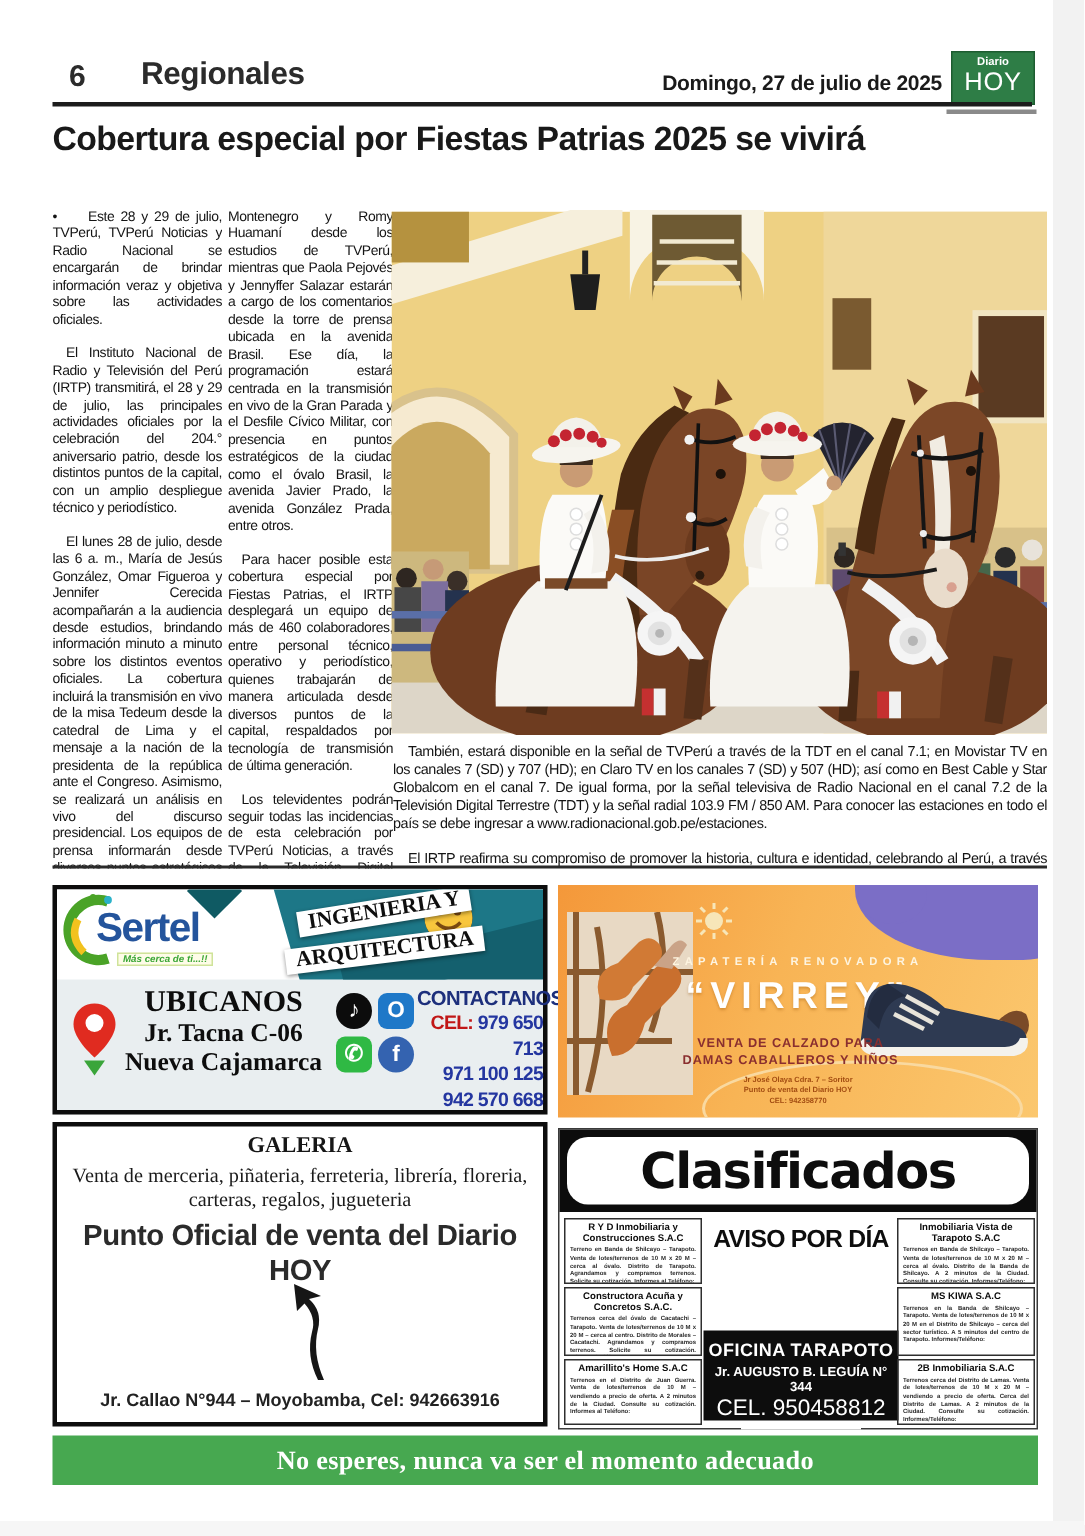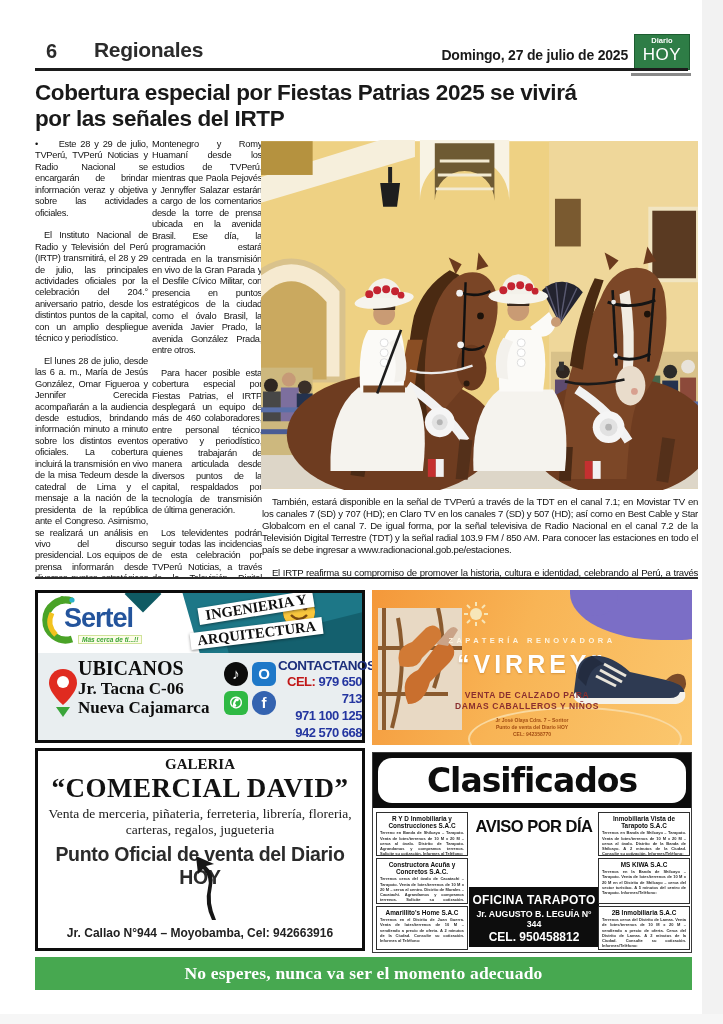--- a/index.html
+++ b/index.html
@@ -44,21 +44,21 @@
   .teal-diamond{position:absolute;left:92px;top:-12px;width:26px;height:26px;background:#0f5a63;transform:rotate(45deg);}
   .sbanner{position:absolute;background:#fff;box-shadow:0 1px 3px rgba(0,0,0,.45);padding:0 7px;
            font-family:"Liberation Serif",serif;font-weight:700;font-size:14.5px;color:#0f0f0f;white-space:nowrap;}
   .sb1{left:160px;top:6px;transform:rotate(-9deg);}
   .sb2{left:152px;top:32px;transform:rotate(-7deg);}
   .sertel-logo{position:absolute;left:8px;top:2px;width:95px;height:56px;}
   .sertel-word{position:absolute;left:18px;top:8px;font-size:27px;font-weight:700;color:#24549c;letter-spacing:-1px;}
   .sertel-tag{position:absolute;left:32px;top:40px;background:#fefce8;border:1px solid #cfe39a;
               font-size:6.5px;font-style:italic;font-weight:700;color:#3aa635;padding:0 3px;white-space:nowrap;}
   .sertel-bottom{position:absolute;left:0;top:60px;right:0;bottom:0;}
-  .ubic{position:absolute;left:40px;top:4px;width:142px;text-align:left;font-family:"Liberation Serif",serif;font-weight:700;color:#0d0d0d;}
+  .ubic{position:absolute;left:40px;top:4px;width:142px;text-align:center;font-family:"Liberation Serif",serif;font-weight:700;color:#0d0d0d;}
   .ubic .u1{font-size:20px;line-height:22px;}
   .ubic .u2{font-size:17px;line-height:19px;}
   .icon{position:absolute;width:24px;height:24px;border-radius:6px;color:#fff;text-align:center;
         font-weight:800;font-size:15px;line-height:24px;}
   .tiktok{left:186px;top:9px;background:#0c0c0c;border-radius:50%;}
   .outlook{left:214px;top:9px;background:#1e78c8;}
   .whatsapp{left:186px;top:38px;background:#2fb944;}
   .facebook{left:214px;top:38px;background:#3463b0;border-radius:50%;}
   .contact{position:absolute;left:240px;top:5px;width:84px;text-align:right;}
   .contact .ct{font-size:13.5px;font-weight:800;color:#1d2f7c;letter-spacing:-0.5px;}
@@ -103,21 +103,21 @@
   .cl-box .t{font-size:6.4px;font-weight:800;text-align:center;line-height:7.2px;color:#0c0c0c;margin-bottom:1px;}
   .cl-box .b{font-size:4px;line-height:5.2px;text-align:justify;color:#2c2c2c;font-weight:600;}
   .cl-aviso{position:absolute;left:100px;top:64px;width:122px;text-align:center;font-weight:800;
             font-size:16.5px;color:#0d0d0d;letter-spacing:-0.5px;}
   .cl-precio{position:absolute;left:100px;top:84px;width:122px;text-align:center;font-weight:800;
              font-size:31px;color:#0d0d0d;letter-spacing:-1px;}
   .cl-ofi{position:absolute;left:96px;top:134px;width:130px;height:60px;background:#0d0d0d;color:#fff;
           text-align:center;}
   .cl-ofi .o1{margin-top:6px;font-size:12px;font-weight:800;letter-spacing:0.3px;}
   .cl-ofi .o2{font-size:8.8px;font-weight:700;margin-top:2px;}
-  .cl-ofi .o3{font-size:12px;font-weight:700;margin-top:1px;}
+  .cl-ofi .o3{font-size:15px;font-weight:400;margin-top:1px;}
   .cl-ofi .line{margin:4px auto 0;width:80px;height:2px;background:#fff;}
 
   
   .banner{left:35px;top:957px;width:657px;height:33px;background:#47a850;text-align:center;
           font-family:"Liberation Serif",serif;font-weight:700;font-size:17.5px;line-height:33px;color:#fff;
           letter-spacing:0.2px;}
 
   .edge-r{left:702px;top:0;width:21px;height:1024px;background:#f2f2f2;}
   .edge-b{left:0;top:1014px;width:723px;height:10px;background:#f6f6f6;}
 </style>
@@ -131,21 +131,20 @@
   <div class="abs date">Domingo, 27 de julio de 2025</div>
   <div class="abs hoylogo">
     <span class="t">Diario</span>
     <span class="m">HOY</span>
   </div>
   <div class="abs headrule"></div>
   <div class="abs logorule"></div>
 
   <div class="abs headline">
     <div>Cobertura especial por Fiestas Patrias 2025 se vivirá</div>
-    <div>por las señales del IRTP</div>
   </div>
 
   <div class="abs col col1">
     <p style="text-indent:0">•&nbsp;&nbsp;&nbsp;&nbsp;&nbsp;Este 28 y 29 de julio, TVPerú, TVPerú Noticias y Radio Nacional se encargarán de brindar información veraz y objetiva sobre las actividades oficiales.</p>
     <p>El Instituto Nacional de Radio y Televisión del Perú (IRTP) transmitirá, el 28 y 29 de julio, las principales actividades oficiales por la celebración del 204.° aniversario patrio, desde los distintos puntos de la capital, con un amplio despliegue técnico y periodístico.</p>
     <p>El lunes 28 de julio, desde las 6 a. m., María de Jesús González, Omar Figueroa y Jennifer Cerecida acompañarán a la audiencia desde estudios, brindando información minuto a minuto sobre los distintos eventos oficiales. La cobertura incluirá la transmisión en vivo de la misa Tedeum desde la catedral de Lima y el mensaje a la nación de la presidenta de la república ante el Congreso. Asimismo, se realizará un análisis en vivo del discurso presidencial. Los equipos de prensa informarán desde diversos puntos estratégicos como la Municipalidad de Lima, la plaza de armas, entre otros.</p>
 
   </div>
   <div class="abs col col2">
     <p class="noindent">Montenegro y Romy Huamaní desde los estudios de TVPerú, mientras que Paola Pejovés y Jennyffer Salazar estarán a cargo de los comentarios desde la torre de prensa ubicada en la avenida Brasil. Ese día, la programación estará centrada en la transmisión en vivo de la Gran Parada y el Desfile Cívico Militar, con presencia en puntos estratégicos de la ciudad como el óvalo Brasil, la avenida Javier Prado, la avenida González Prada, entre otros.</p>
@@ -429,21 +428,20 @@
     </div>
     <div class="vaddr">
       <div>Jr José Olaya Cdra. 7 – Soritor</div>
       <div>Punto de venta del Diario HOY</div>
       <div>CEL: 942358770</div>
     </div>
   </div>
 
   <div class="abs david">
     <div class="kick">GALERIA</div>
-    <div class="name">“COMERCIAL DAVID”</div>
     <div class="desc">Venta de merceria, piñateria, ferreteria, librería, floreria, carteras, regalos, jugueteria</div>
     <div class="off">Punto Oficial de venta del Diario HOY</div>
     <svg class="darrow" viewBox="0 0 40 64">
       <path d="M28,64 Q20,46 24,30 Q27,18 18,10 L26,8 L8,0 L10,18 L15,13 Q23,22 20,32 Q16,48 24,64 Z" fill="#161616"></path>
     </svg>
     <div class="addr">Jr. Callao N°944 – Moyobamba, Cel: 942663916</div>
   </div>
 
   <div class="abs clasif">
     <div class="cl-band">

